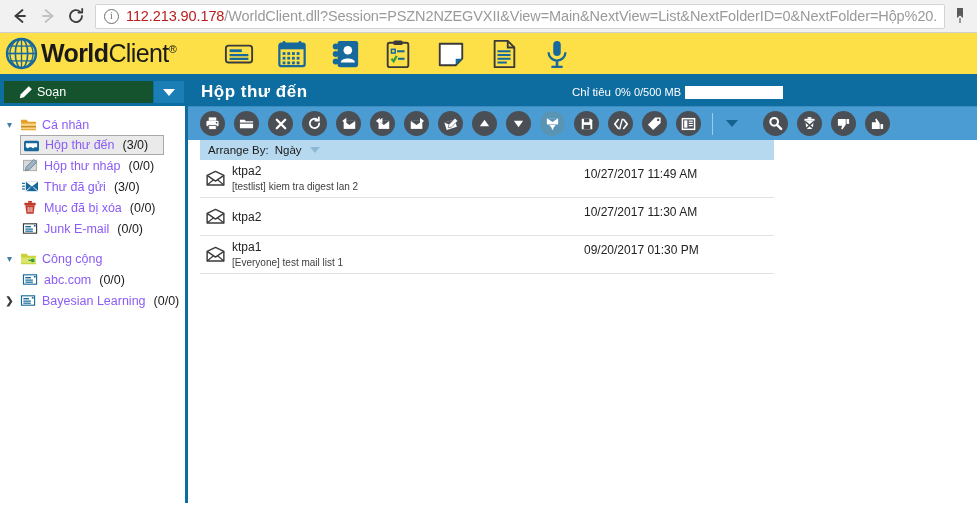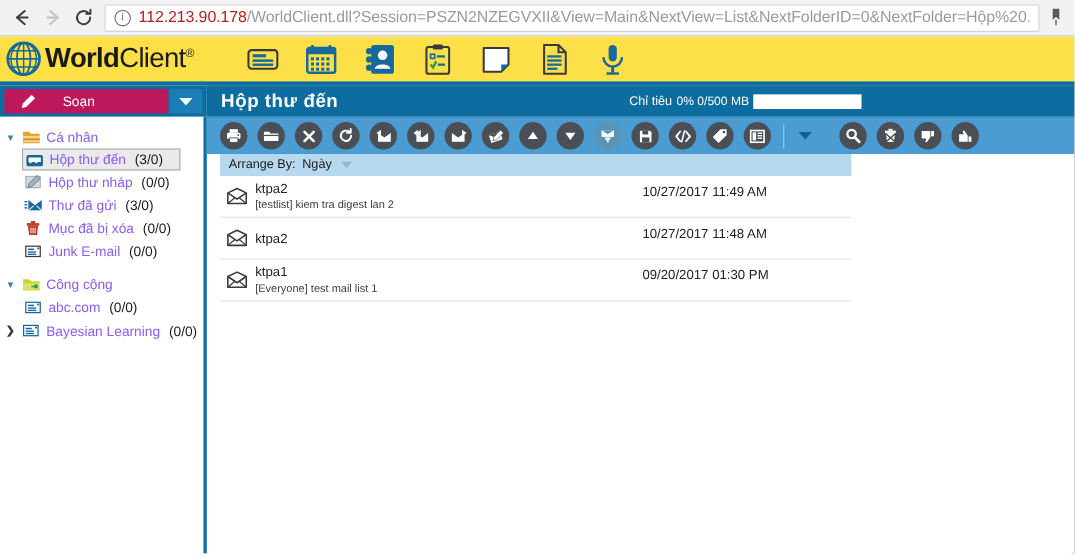--- a/index.html
+++ b/index.html
@@ -108,24 +108,24 @@
   }
   .compose-bar {
     height: 28px;
     background: #0d6ca0;
     display: flex;
     align-items: stretch;
     padding: 3px 4px 3px 4px;
   }
   .compose-btn {
     flex: 1 1 auto;
-    background: #be185d;
-    display: flex;
-    align-items: center;
-    gap: 24px;
+    background: #14532d;
+    display: flex;
+    align-items: center;
+    gap: 4px;
     padding-left: 14px;
     color: #ffffff;
     font-size: 12.5px;
     border-right: 1px solid #0d6ca0;
   }
   .compose-caret {
     width: 30px;
     background: #1b7fb5;
     display:flex; align-items:center; justify-content:center;
   }
@@ -716,21 +716,21 @@
 
       <div class="msg-row">
         <svg class="env-icon" viewBox="0 0 20 17">
           <path d="M1.2 5.2 L10 1 L18.8 5.2 L18.8 15.4 L1.2 15.4 Z" fill="#ffffff" stroke="#3a3a3a" stroke-width="1.5" stroke-linejoin="round"></path>
           <path d="M1.2 5.2 L10 11.2 L18.8 5.2" fill="none" stroke="#3a3a3a" stroke-width="1.5" stroke-linejoin="round"></path>
           <path d="M1.2 15.4 L8.2 9.6 M18.8 15.4 L11.8 9.6" stroke="#3a3a3a" stroke-width="1.2"></path>
         </svg>
         <div class="msg-texts">
           <div class="msg-from">ktpa2</div>
         </div>
-        <div class="msg-date">10/27/2017 11:48 AM</div>
+        <div class="msg-date">10/27/2017 11:30 AM</div>
         <span class="msg-flag">
           <svg width="13" height="17" viewBox="0 0 13 17">
               <path d="M1 0.5 H12 V16 L6.5 10.5 L1 16 Z" fill="#c3ced8"></path>
             </svg>
         </span>
       </div>
 
       <div class="msg-row">
         <svg class="env-icon" viewBox="0 0 20 17">
           <path d="M1.2 5.2 L10 1 L18.8 5.2 L18.8 15.4 L1.2 15.4 Z" fill="#ffffff" stroke="#3a3a3a" stroke-width="1.5" stroke-linejoin="round"></path>

